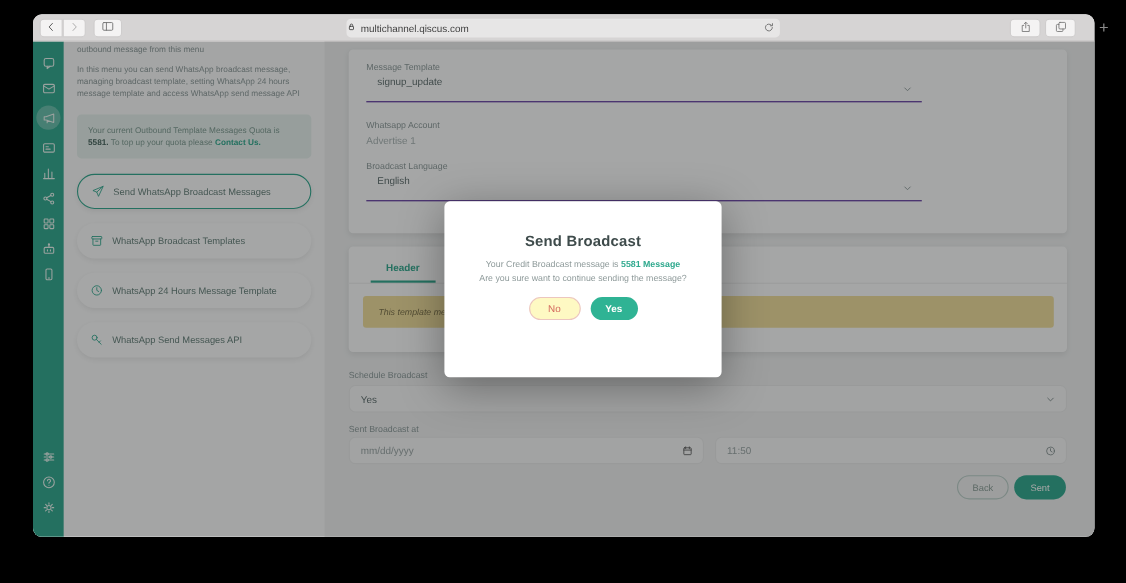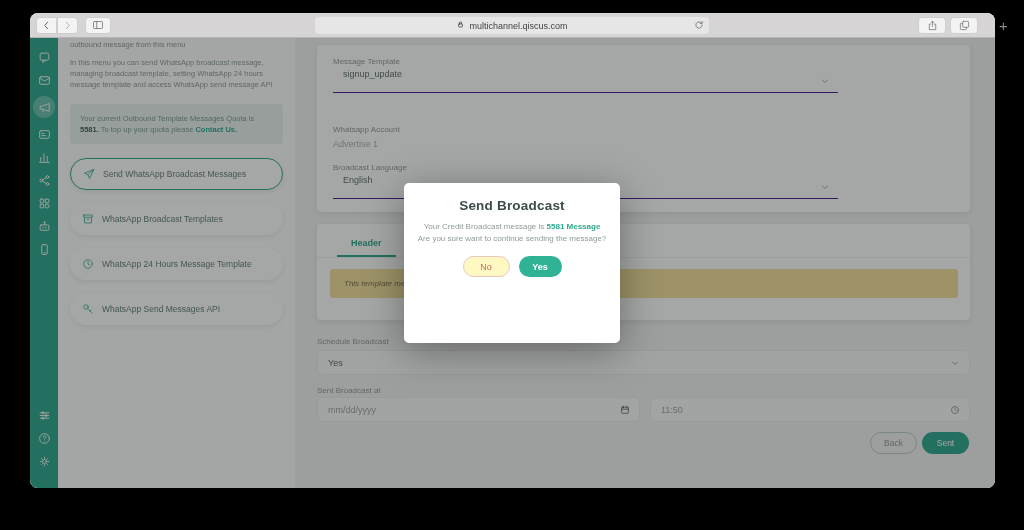--- a/index.html
+++ b/index.html
@@ -14,21 +14,21 @@
     background:linear-gradient(#dcdadా, #d3d1d1); background:#d6d4d4;
     border-bottom:1px solid #b6b4b4; }
   .tb-btn { position:absolute; top:4px; height:17px; background:#f4f3f3;
     border:1px solid #cfcdcd; border-radius:4px; display:flex; align-items:center;
     justify-content:center; color:#6f6f6f; }
   .tb-back { left:6px; width:21px; border-radius:4px 0 0 4px; color:#4d4d4d; }
   .tb-fwd  { left:27px; width:21px; border-radius:0 4px 4px 0; color:#a5a5a5; }
   .tb-side { left:55px; width:26px; }
   .addr { position:absolute; left:285px; top:4px; width:394px; height:17px;
     background:#e7e6e6; border-radius:4px; display:flex; align-items:center;
-    justify-content:center; gap:4px; color:#3f3f3f; font-size:9px; }
+    gap:4px; color:#3f3f3f; font-size:9px; }
   .addr .reload { position:absolute; right:5px; color:#6f6f6f; }
   .tb-share { left:888px; width:28px; }
   .tb-tabs  { left:920px; width:28px; }
   .newtab-plus { position:absolute; left:999px; top:17px; color:#8a8a8a; font-size:15px;
     font-weight:400; }
 
   
   .content { position:absolute; left:0; top:25px; right:0; bottom:0; background:#f2f3f3; }
   .overlay { position:absolute; inset:0; background:rgba(18,20,20,.38); z-index:10; }
 
@@ -59,21 +59,21 @@
   
   .main { position:absolute; left:265px; top:0; right:0; bottom:0; }
   .card { position:absolute; background:#fff; border-radius:4px; box-shadow:0 2px 6px rgba(0,0,0,.08); }
   .card1 { left:22px; top:7px; width:653px; height:167px; padding:12px 16px; }
   .flabel { font-size:8px; color:#8d9a9a; }
   .fselect { position:relative; width:505px; height:24px; margin-top:3px;
     border-bottom:1px solid #4c1d95; display:flex; align-items:flex-start; padding-left:10px;
     font-size:9px; color:#5d6c6c; }
   .fselect .chev { position:absolute; right:8px; top:7px; color:#8d9a9a; }
   .fstatic { font-size:9px; color:#a9b4b4; margin-top:5px; }
-  .gap1 { margin-top:32px; } .gap2 { margin-top:14px; }
+  .gap1 { margin-top:16px; } .gap2 { margin-top:14px; }
 
   .card2 { left:22px; top:186px; width:653px; height:96px; padding-top:8px; }
   .tabs { display:flex; padding-left:20px; border-bottom:1px solid #f0f0f0; }
   .tab { font-size:9px; padding:6px 14px 7px; color:#9aa7a7; }
   .tab.active { color:#2fa98e; font-weight:bold; border-bottom:2px solid #2fa98e; }
   .banner { margin:11px 12px 0 13px; height:29px; background:#f2df9b; border-radius:3px;
     display:flex; align-items:center; padding-left:14px; font-size:8px; font-style:italic;
     color:#7c7048; }
 
   .sched-label { position:absolute; left:22px; top:299px; font-size:8px; color:#8d9a9a; }
@@ -86,22 +86,22 @@
   .time-input { left:355px; top:359px; width:320px; height:25px; color:#9aa5a5; }
 
   .back-btn { position:absolute; left:575px; top:394px; width:47px; height:22px; border-radius:11px;
     border:1px solid #bccfc9; background:transparent; color:#8a9d96; font-size:8.5px;
     display:flex; align-items:center; justify-content:center; }
   .send-btn { position:absolute; left:627px; top:394px; width:47px; height:22px; border-radius:11px;
     background:#2fa98e; color:#fff; font-size:8.5px; display:flex; align-items:center;
     justify-content:center; }
 
   
-  .modal { position:absolute; left:374px; top:145px; width:216px; height:160px; background:#fff;
-    border-radius:5px; box-shadow:0 8px 40px rgba(0,0,0,.35); z-index:20; padding-top:15px; }
+  .modal { position:absolute; left:374px; top:145px; width:252px; height:160px; background:#fff;
+    border-radius:5px; box-shadow:0 8px 40px rgba(0,0,0,.35); z-index:20; padding-top:29px; }
   .modal .mtitle { text-align:center; font-size:13.5px; font-weight:bold; color:#3e4b4b;
     letter-spacing:.2px; }
   .warnbox { margin:11px 20px 0; background:#fbe9b0; border-radius:4px; padding:7px 9px;
     display:flex; align-items:center; gap:7px; }
   .warnbox .wtxt { font-size:7.2px; color:#6f6749; line-height:1.45; }
   .warnbox .wic { color:#70663f; flex:0 0 auto; display:flex; }
   .mline { text-align:center; font-size:8px; color:#8e9a9a; margin-top:9px; }
   .mline2 { text-align:center; font-size:8px; color:#8e9a9a; margin-top:3px; }
   .mline .credit { color:#2fa98e; font-weight:bold; }
   .mbtns { display:flex; justify-content:center; gap:9px; margin-top:13px; }

